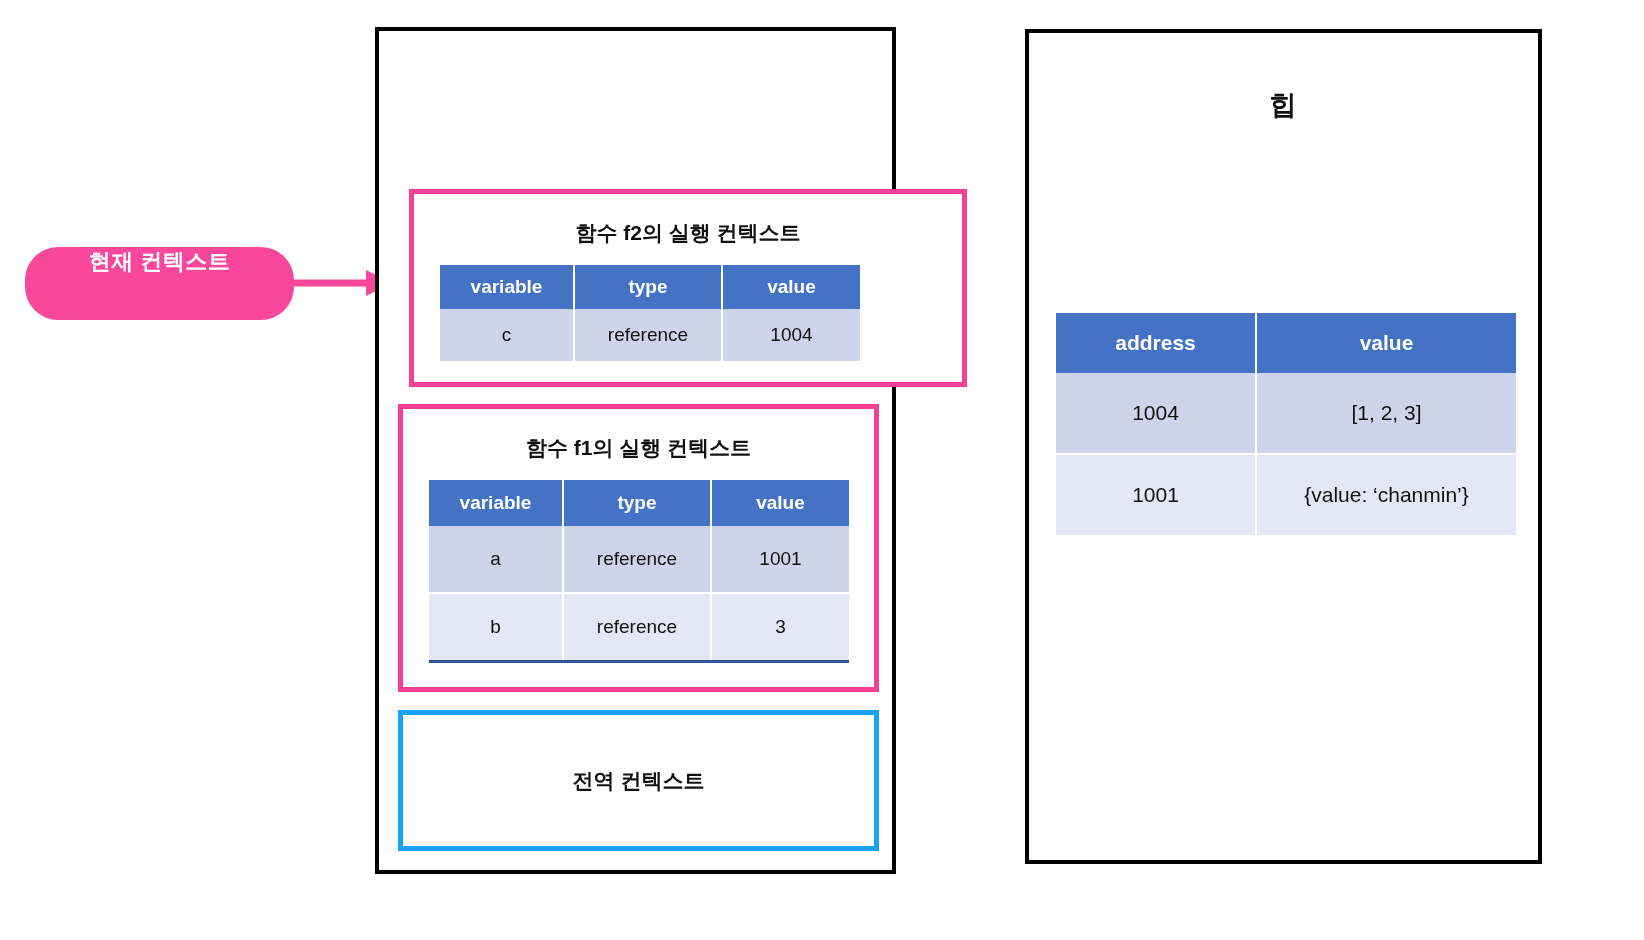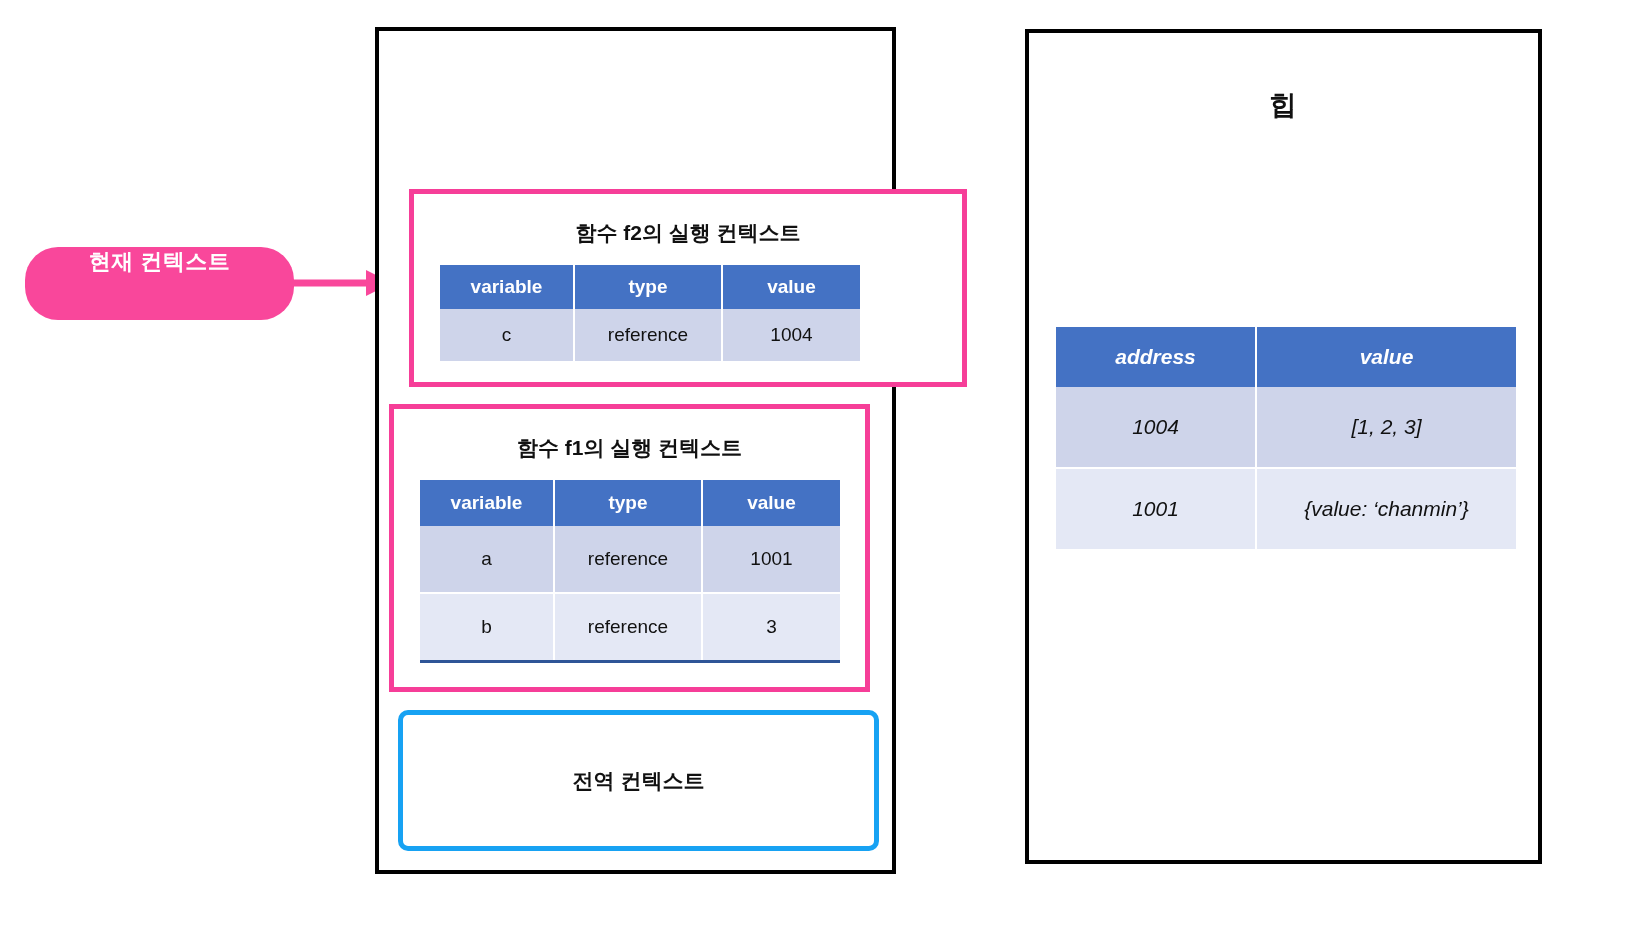--- a/index.html
+++ b/index.html
@@ -57,22 +57,22 @@
   
   .ctx-frame {
     position: absolute;
     box-sizing: border-box;
     background: #ffffff;
   }
   .ctx-frame.pink  { border: 5px solid #F63E98; }
   .ctx-frame.blue  { border: 5px solid #17A2F3; }
 
   #frame-f2 { left: 19px; top: 158px;  width: 558px; height: 198px; margin-left: 11px; }
-  #frame-f1 { left: 10px; top: 373px;  width: 481px; height: 288px; }
-  #frame-global { left: 19px; top: 679px; width: 481px; height: 141px; border-radius: 10px; }
+  #frame-f1 { left: 19px; top: 373px;  width: 481px; height: 288px; }
+  #frame-global { left: 19px; top: 679px; width: 481px; height: 141px; }
 
   .ctx-label {
     position: absolute;
     left: 0;
     right: 0;
     text-align: center;
     font-size: 21px;
     font-weight: 600;
     color: #111111;
   }
@@ -121,21 +121,21 @@
   #table-f1 { left: 26px; top: 71px; width: 420px; }
   #table-f1 th { height: 46px; }
   #table-f1 td { height: 66px; }
   #table-f1 tr.last-row td { border-bottom: 3px solid #2F5597; }
 
   .col-variable { width: 134px; }
   .col-type     { width: 148px; }
   .col-value    { width: 138px; }
 
   
-  #table-heap { left: 27px; top: 294px; width: 460px; font-style: italic; }
+  #table-heap { left: 27px; top: 280px; width: 460px; }
   #table-heap th { height: 60px; font-size: 21px; }
   #table-heap td { height: 80px; font-size: 21px; }
   .col-address { width: 200px; }
   .col-hvalue  { width: 260px; }
 
   
   #callout {
     position: absolute;
     left: 25px;
     top: 247px;

